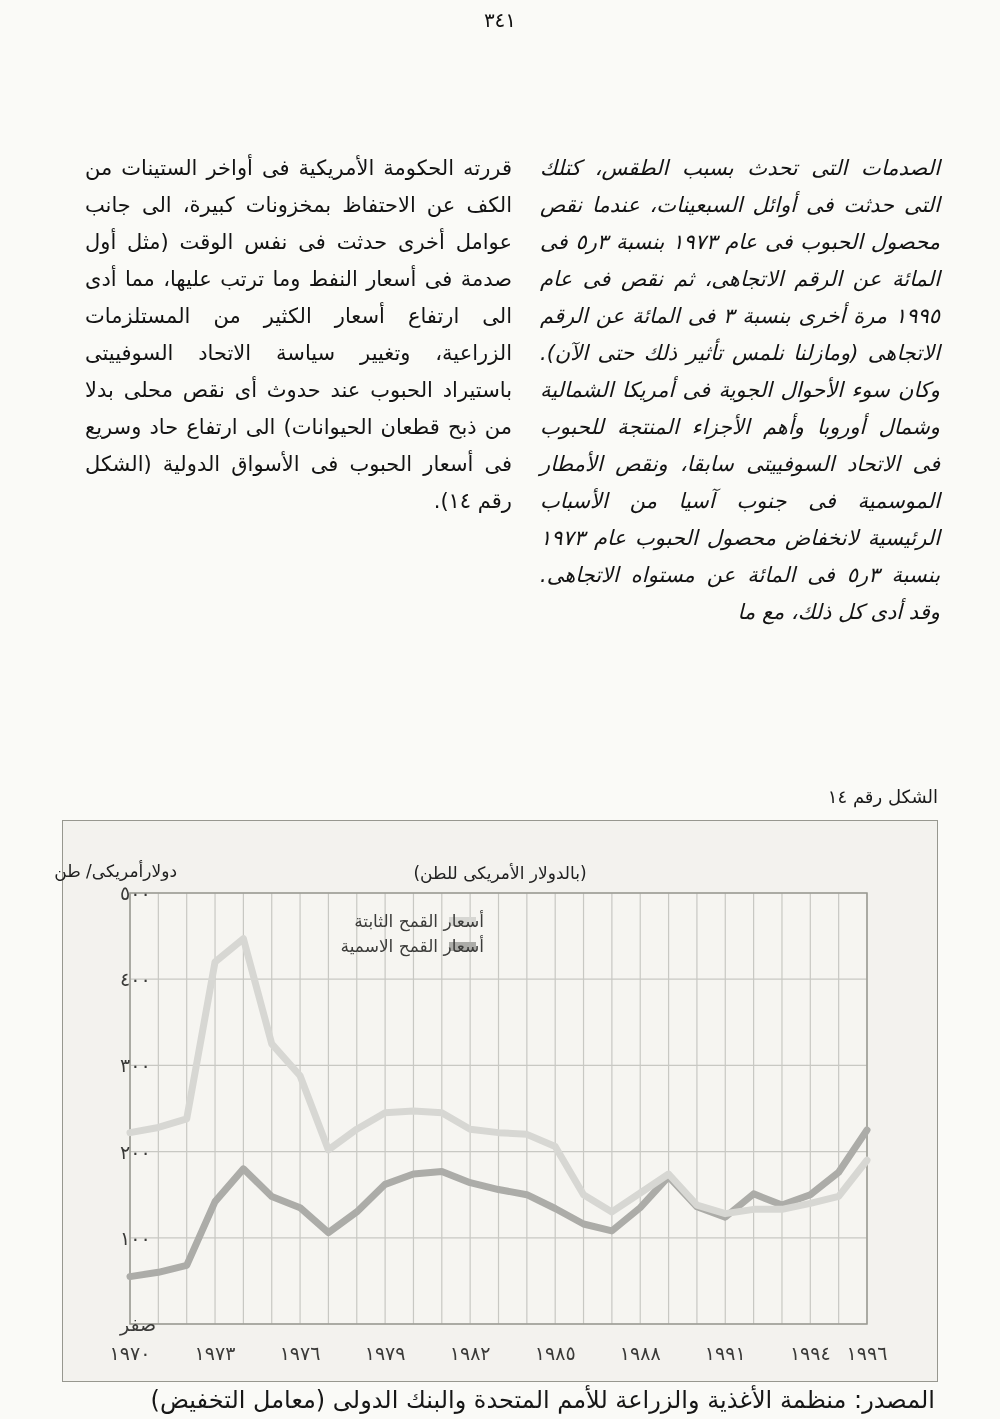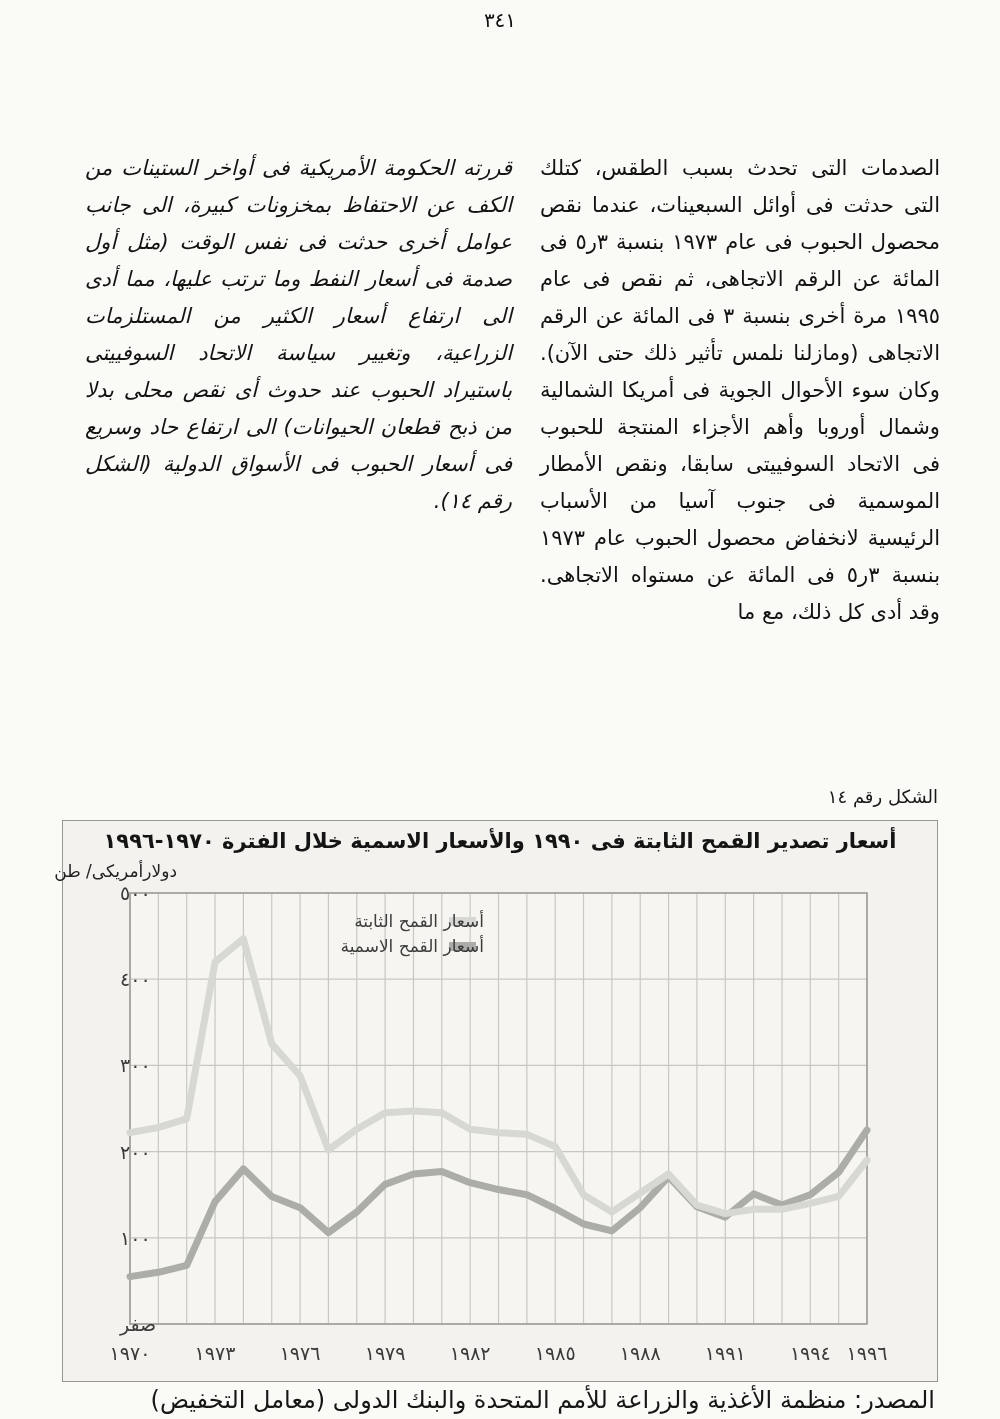--- a/index.html
+++ b/index.html
@@ -17,22 +17,22 @@
   }
   .text-block{
     position:absolute;top:150px;right:60px;left:85px;
     display:flex;flex-direction:row;gap:28px;
     direction:rtl;
   }
   .col{
     font-size:21px;line-height:37px;text-align:justify;
     color:#131313;
   }
-  .col-first{width:400px;}
-  .col-second{width:427px;font-style:italic;}
+  .col-first{width:400px;font-style:italic;}
+  .col-second{width:427px;}
   .col p{margin:0;}
   .col p.indented{text-indent:26px;}
   .figure-caption{
     position:absolute;top:786px;right:62px;
     font-size:18px;color:#1a1a1a;
   }
   .figure-box{
     position:absolute;top:820px;left:62px;width:876px;height:562px;
     background:#f3f2ee;
     border:1px solid #97978f;
@@ -135,17 +135,17 @@
         <polyline points="67,455.59000000000003 95.34615384615384,451.28 123.6923076923077,444.384 152.03846153846155,380.596 180.3846153846154,347.84000000000003 208.73076923076923,375.424 237.07692307692307,386.63 265.4230769230769,411.628 293.7692307692308,390.94 322.11538461538464,363.356 350.46153846153845,353.012 378.8076923076923,350.426 407.15384615384613,361.632 435.5,368.528 463.84615384615387,373.7 492.1923076923077,387.492 520.5384615384615,403.008 548.8846153846154,409.904 577.2307692307693,386.63 605.5769230769231,355.598 633.9230769230769,385.76800000000003 662.2692307692307,396.11199999999997 690.6153846153846,372.83799999999997 718.9615384615385,384.044 747.3076923076923,373.7 775.6538461538462,351.288 804,309.05" stroke="#acaca8" stroke-width="7"></polyline>
         <polyline points="67,311.63599999999997 95.34615384615384,306.464 123.6923076923077,297.844 152.03846153846155,140.95999999999998 180.3846153846154,117.68599999999998 208.73076923076923,222.85000000000002 237.07692307692307,254.744 265.4230769230769,328.876 293.7692307692308,308.188 322.11538461538464,291.81 350.46153846153845,290.086 378.8076923076923,291.81 407.15384615384613,308.188 435.5,311.63599999999997 463.84615384615387,313.36 492.1923076923077,325.428 520.5384615384615,373.7 548.8846153846154,390.94 577.2307692307693,371.976 605.5769230769231,353.012 633.9230769230769,384.044 662.2692307692307,392.664 690.6153846153846,388.354 718.9615384615385,388.354 747.3076923076923,382.32 775.6538461538462,375.424 804,339.22" stroke="#d7d7d3" stroke-width="7"></polyline>
       </g>
       <g>
         <rect x="386" y="96" width="27" height="9" fill="#d7d7d3"></rect>
         <text x="421" y="106" fill="#3c3c3a" font-size="17" font-family="DejaVu Sans, sans-serif" text-anchor="start">أسعار القمح الثابتة</text>
         <rect x="386" y="121" width="27" height="9" fill="#acaca8"></rect>
         <text x="421" y="131" fill="#3c3c3a" font-size="17" font-family="DejaVu Sans, sans-serif" text-anchor="start">أسعار القمح الاسمية</text>
       </g>
     </svg>
-  <div class="chart-title">أسعار تصدير القمح الثابتة فى ١٩٩٠ والأسعار الاسمية خلال الفترة ١٩٧٠-١٩٩٦</div>
+  <div class="chart-subtitle">(بالدولار الأمريكى للطن)</div>
   <div class="chart-y-unit">دولارأمريكى/ طن</div>
 </div>
 
 <div class="source-line">المصدر: منظمة الأغذية والزراعة للأمم المتحدة والبنك الدولى (معامل التخفيض)</div>
 
 </body></html>

